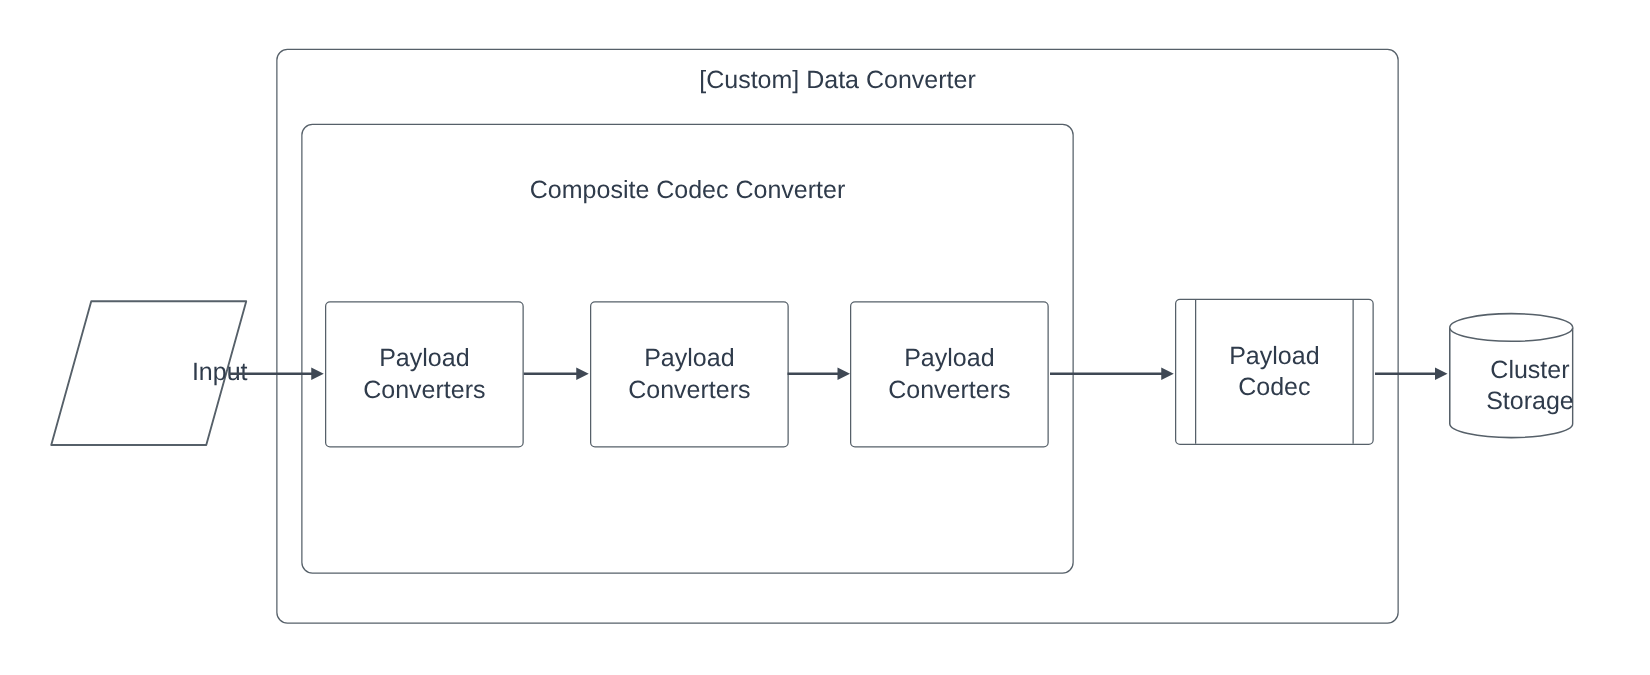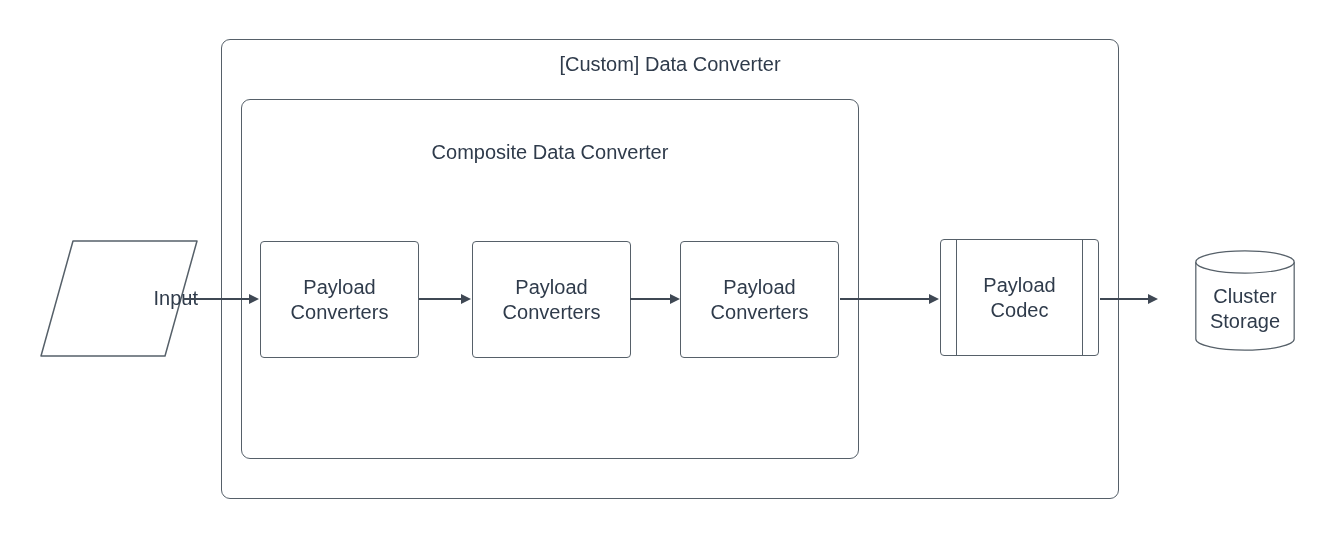--- a/index.html
+++ b/index.html
@@ -99,23 +99,22 @@
     stroke-linejoin: round;
   }
 
   
   .cylinder-node {
     position: absolute;
     left: 1159px; top: 239px;
     width: 100px; height: 123px;
     display: flex;
     align-items: center;
-    justify-content: center;
+    justify-content: flex-end;
     padding-top: 16px;
-    margin-left: 36px;
   }
 
   
   .arrow { position: absolute; height: 12px; }
   .arrow-line {
     position: absolute;
     left: 0; right: 8px; top: 5px;
     height: 1.6px;
     background: var(--arrow);
   }
@@ -131,21 +130,21 @@
 </head>
 <body>
 
 <div id="canvas">
 
   <div class="container outer">
     <div class="container-title">[Custom] Data Converter</div>
   </div>
 
   <div class="container composite">
-    <div class="container-title composite-title">Composite Data Converter</div>
+    <div class="container-title composite-title">Composite Codec Converter</div>
   </div>
 
   <div class="parallelogram-node">
     <svg class="shape-svg" viewBox="0 0 158 117">
       <polygon points="33,1 157,1 125,116 1,116"></polygon>
     </svg>
     <div class="label">Input</div>
   </div>
 
   <div class="node box conv1">

